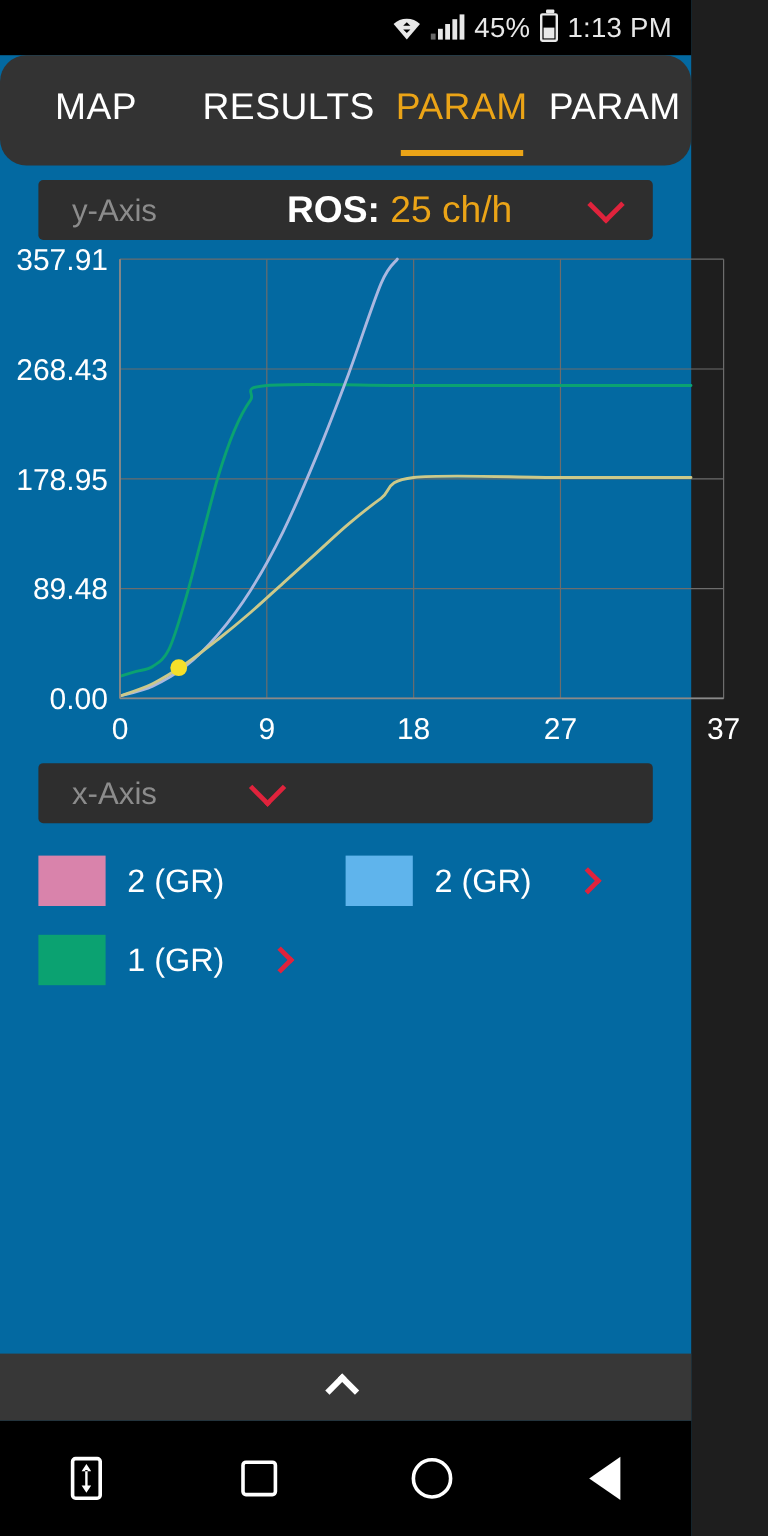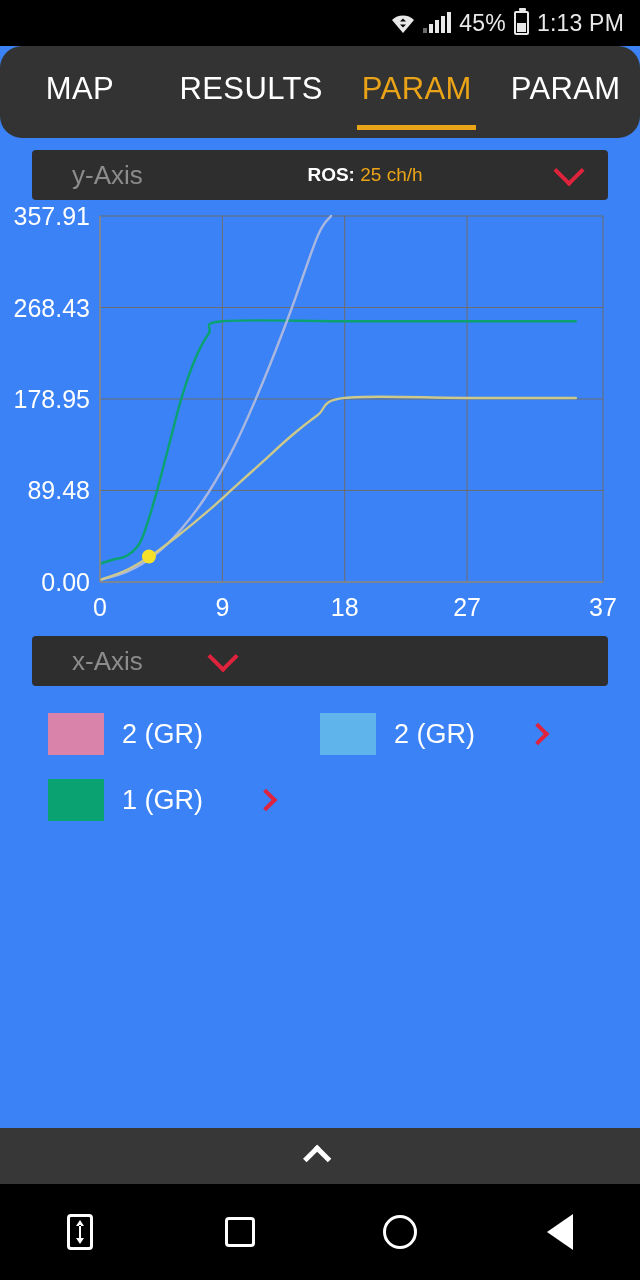--- a/index.html
+++ b/index.html
@@ -2,21 +2,21 @@
 <html><head>
 <meta charset="utf-8">
 <style>
   * { box-sizing: border-box; margin: 0; padding: 0; }
   html, body {
     width: 640px; height: 1280px;
     background: #1e1e1e;
     font-family: "Liberation Sans", sans-serif;
     overflow: hidden;
   }
-  #app { position: relative; width: 640px; height: 1280px; background: #3b82f6; }
+  #app { position: relative; width: 576px; height: 1280px; background: #0369a1; }
 
   
   .statusbar {
     height: 46px; background: #000;
     display: flex; align-items: center; justify-content: flex-end;
     padding-right: 16px; gap: 8px;
   }
   .statusbar .txt { color: #e8e8e8; font-size: 23px; letter-spacing: .2px; }
   .wifi-ic { width: 24px; height: 22px; position: relative; }
   .sig-ic { display: flex; align-items: flex-end; gap: 2px; height: 20px; }
@@ -46,38 +46,38 @@
     content: ""; position: absolute; left: 10%; right: 10%; bottom: 8px;
     height: 5px; background: #eba417;
   }
 
   
   .axis-row {
     margin: 12px 32px 0 32px; height: 50px;
     background: #2e2e2e; border-radius: 4px;
     display: flex; align-items: center; position: relative;
   }
-  .axis-tag { color: #8c8c8c; font-size: 26px; padding-left: 40px; width: 180px; }
-  .axis-val { flex: 1; text-align: center; font-size: 19px; margin-left:-40px;}
+  .axis-tag { color: #8c8c8c; font-size: 26px; padding-left: 28px; width: 180px; }
+  .axis-val { flex: 1; text-align: center; font-size: 31px; margin-left:-40px;}
   .axis-val .k { color: #ffffff; font-weight: bold; }
   .axis-val .v { color: #eba417; }
   .chev-down {
     width: 22px; height: 22px; margin-right: 28px;
     border-right: 4px solid #e0233c; border-bottom: 4px solid #e0233c;
     transform: rotate(45deg) translate(-3px,-3px);
   }
 
   
   .chart-wrap { position: relative; height: 420px; margin-top: 4px; }
   .chart-wrap svg { display: block; }
   .ylab, .xlab { fill: #ffffff; font-size: 25px; font-family: "Liberation Sans", sans-serif; }
 
   
   .legend-title { color:#ffffff; font-size: 34px; font-weight: bold; padding: 0 0 0 32px; margin-top: 76px;}
-  .legend-grid { margin-top: 24px; padding: 0 48px; display: grid; grid-template-columns: 1fr 1fr; row-gap: 18px; }
+  .legend-grid { margin-top: 24px; padding: 0 32px; display: grid; grid-template-columns: 1fr 1fr; row-gap: 18px; }
   .legend-item { display: flex; align-items: center; height: 48px; }
   .swatch { width: 56px; height: 42px; flex: 0 0 56px; }
   .legend-label { color:#ffffff; font-size: 27px; margin-left: 18px; }
   .chev-right {
     width: 16px; height: 16px; margin-left: auto; margin-right: 46px;
     border-top: 4px solid #e0233c; border-right: 4px solid #e0233c;
     transform: rotate(45deg);
   }
   .chev-right.hidden { visibility: hidden; }
 

